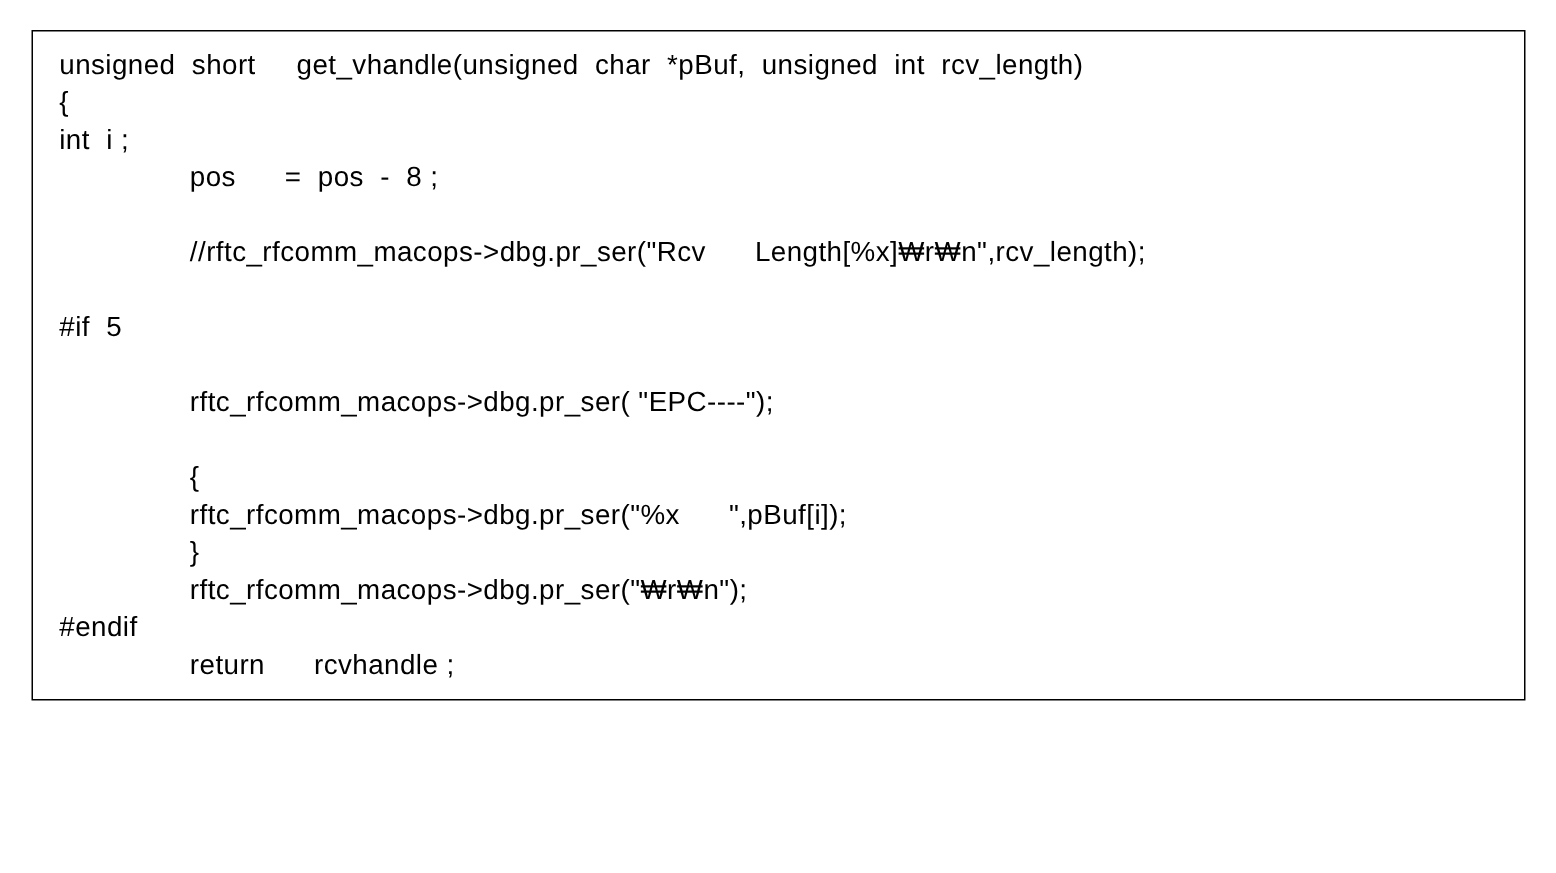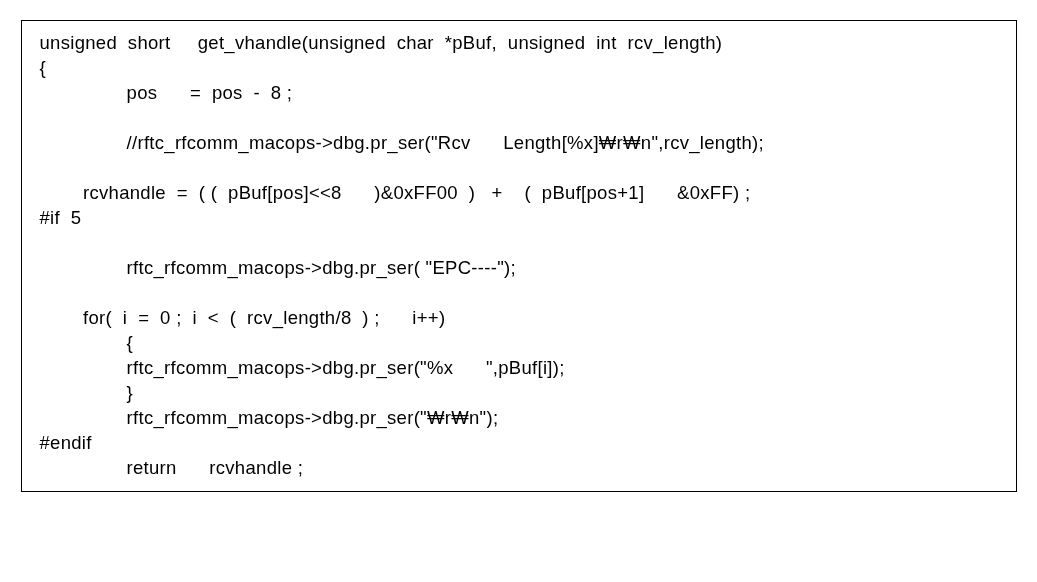--- a/index.html
+++ b/index.html
@@ -32,30 +32,29 @@
       height: 25px;
     }
   </style>
 </head>
 <body>
 
 <div class="code-container">
   <div id="lines-host">
       <div class="code-line">unsigned  short     get_vhandle(unsigned  char  *pBuf,  unsigned  int  rcv_length)</div>
       <div class="code-line">{</div>
+      <div class="code-line">int  i ;</div>
       <div class="code-line">                pos      =  pos  -  8 ;</div>
       <div class="blank-line"></div>
       <div class="code-line">                //rftc_rfcomm_macops-&gt;dbg.pr_ser("Rcv      Length[%x]₩r₩n",rcv_length);</div>
       <div class="blank-line"></div>
-      <div class="code-line">        rcvhandle  =  ( (  pBuf[pos]&lt;&lt;8      )&amp;0xFF00  )   +    (  pBuf[pos+1]      &amp;0xFF) ;</div>
       <div class="code-line">#if  5</div>
       <div class="blank-line"></div>
       <div class="code-line">                rftc_rfcomm_macops-&gt;dbg.pr_ser( "EPC----");</div>
       <div class="blank-line"></div>
-      <div class="code-line">        for(  i  =  0 ;  i  &lt;  (  rcv_length/8  ) ;      i++)</div>
       <div class="code-line">                {</div>
       <div class="code-line">                rftc_rfcomm_macops-&gt;dbg.pr_ser("%x      ",pBuf[i]);</div>
       <div class="code-line">                }</div>
       <div class="code-line">                rftc_rfcomm_macops-&gt;dbg.pr_ser("₩r₩n");</div>
       <div class="code-line">#endif</div>
       <div class="code-line">                return      rcvhandle ;</div>
     </div>
 </div>
 
 </body></html>

